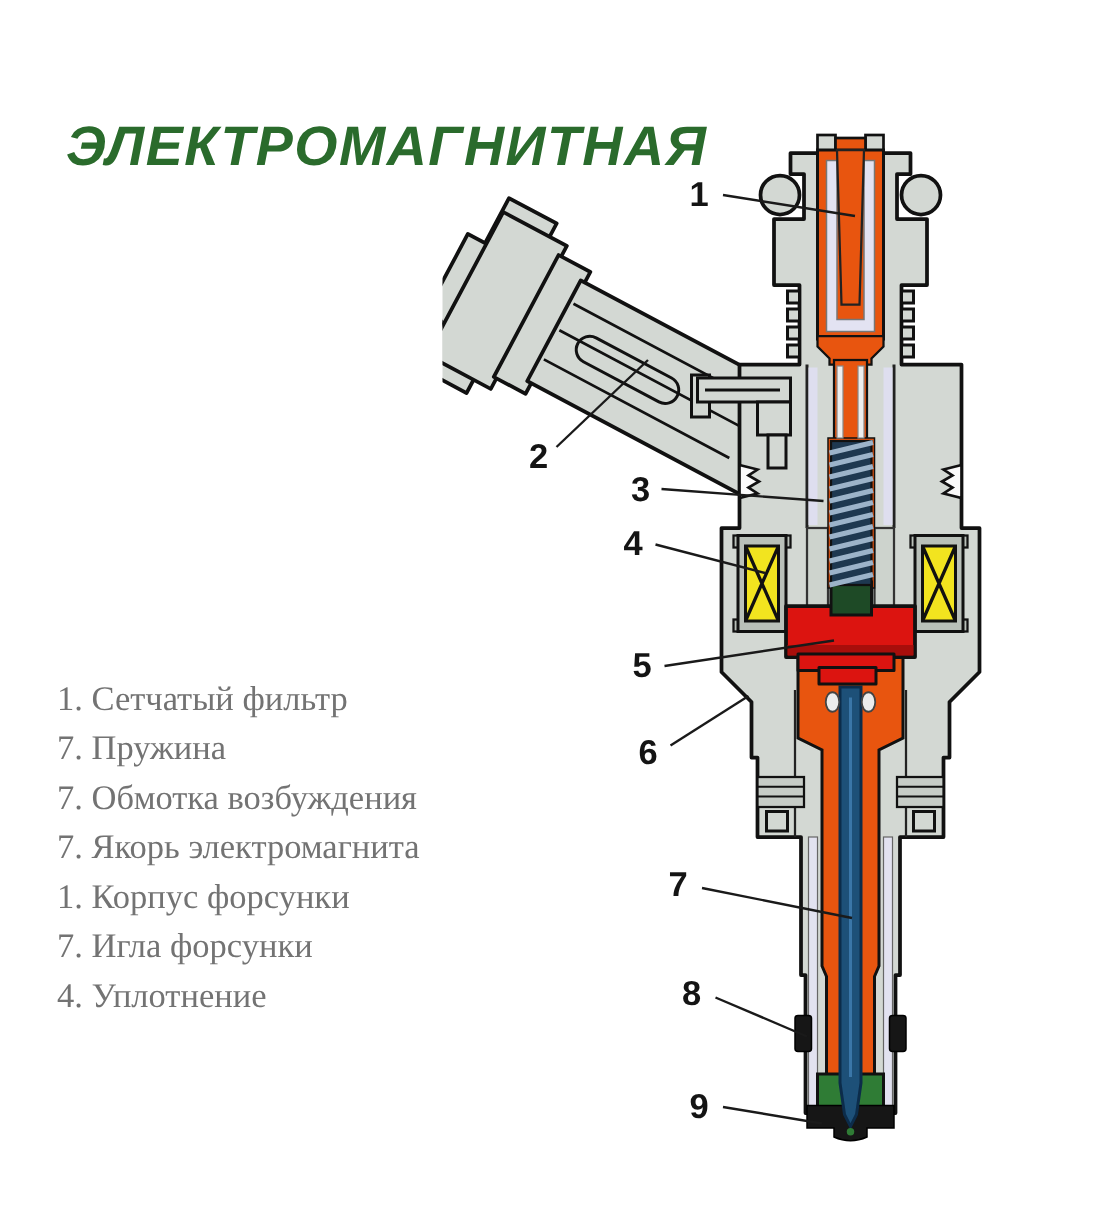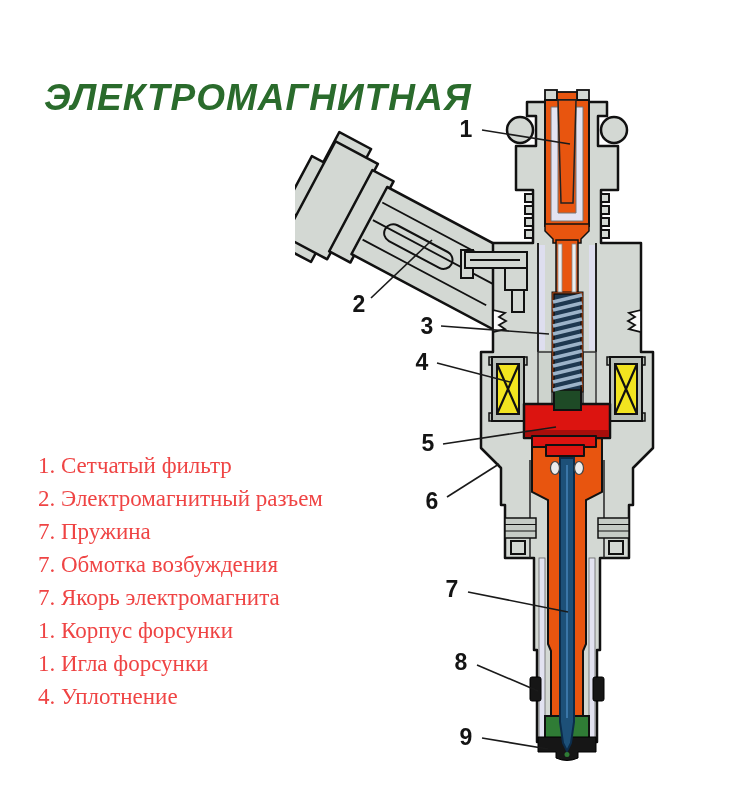--- a/index.html
+++ b/index.html
@@ -1,42 +1,41 @@
 <!DOCTYPE html>
 <html><head>
 <meta charset="utf-8">
 <style>
   html,body{margin:0;padding:0;background:#fff;}
   .page{position:relative;width:731px;height:807px;background:#ffffff;overflow:hidden;
         font-family:"Liberation Sans",sans-serif;}
   .title{position:absolute;left:44px;top:36px;color:#2a6b2c;font-weight:bold;font-style:italic;
          font-size:37px;line-height:43px;letter-spacing:1px;white-space:nowrap;margin-top:40px;}
   .legend{position:absolute;left:38px;top:449px;font-family:"Liberation Serif",serif;
-          font-size:23px;color:#ef4444;}
+          font-size:23px;color:#737373;}
   .legend .item{height:33px;line-height:33px;white-space:nowrap;}
   svg.diagram{position:absolute;left:295px;top:85px;width:380px;height:705px;}
   .callout-num{font-family:"Liberation Sans",sans-serif;font-weight:bold;font-size:23px;fill:#141414;}
 </style>
 </head>
 <body>
 
 <div class="page">
 
   <div class="title">
     <div>ЭЛЕКТРОМАГНИТНАЯ</div>
   </div>
 
   <div class="legend">
     <div class="item">1. Сетчатый фильтр</div>
-    <div class="item">2. Электромагнитный разъем</div>
     <div class="item">7. Пружина</div>
     <div class="item">7. Обмотка возбуждения</div>
     <div class="item">7. Якорь электромагнита</div>
     <div class="item">1. Корпус форсунки</div>
-    <div class="item">1. Игла форсунки</div>
+    <div class="item">7. Игла форсунки</div>
     <div class="item">4. Уплотнение</div>
   </div>
 
   <svg class="diagram" viewBox="295 85 380 705">
 
     <g transform="translate(500 290) rotate(-152)" fill="#d3d8d3" stroke="#111" stroke-width="2.5" stroke-linejoin="round">
       <rect x="180" y="-64" width="36" height="128"></rect>
       <rect x="213" y="-30" width="16" height="60"></rect>
       <rect x="167" y="-54" width="48" height="108"></rect>
       <rect x="145" y="-46" width="24" height="92"></rect>

